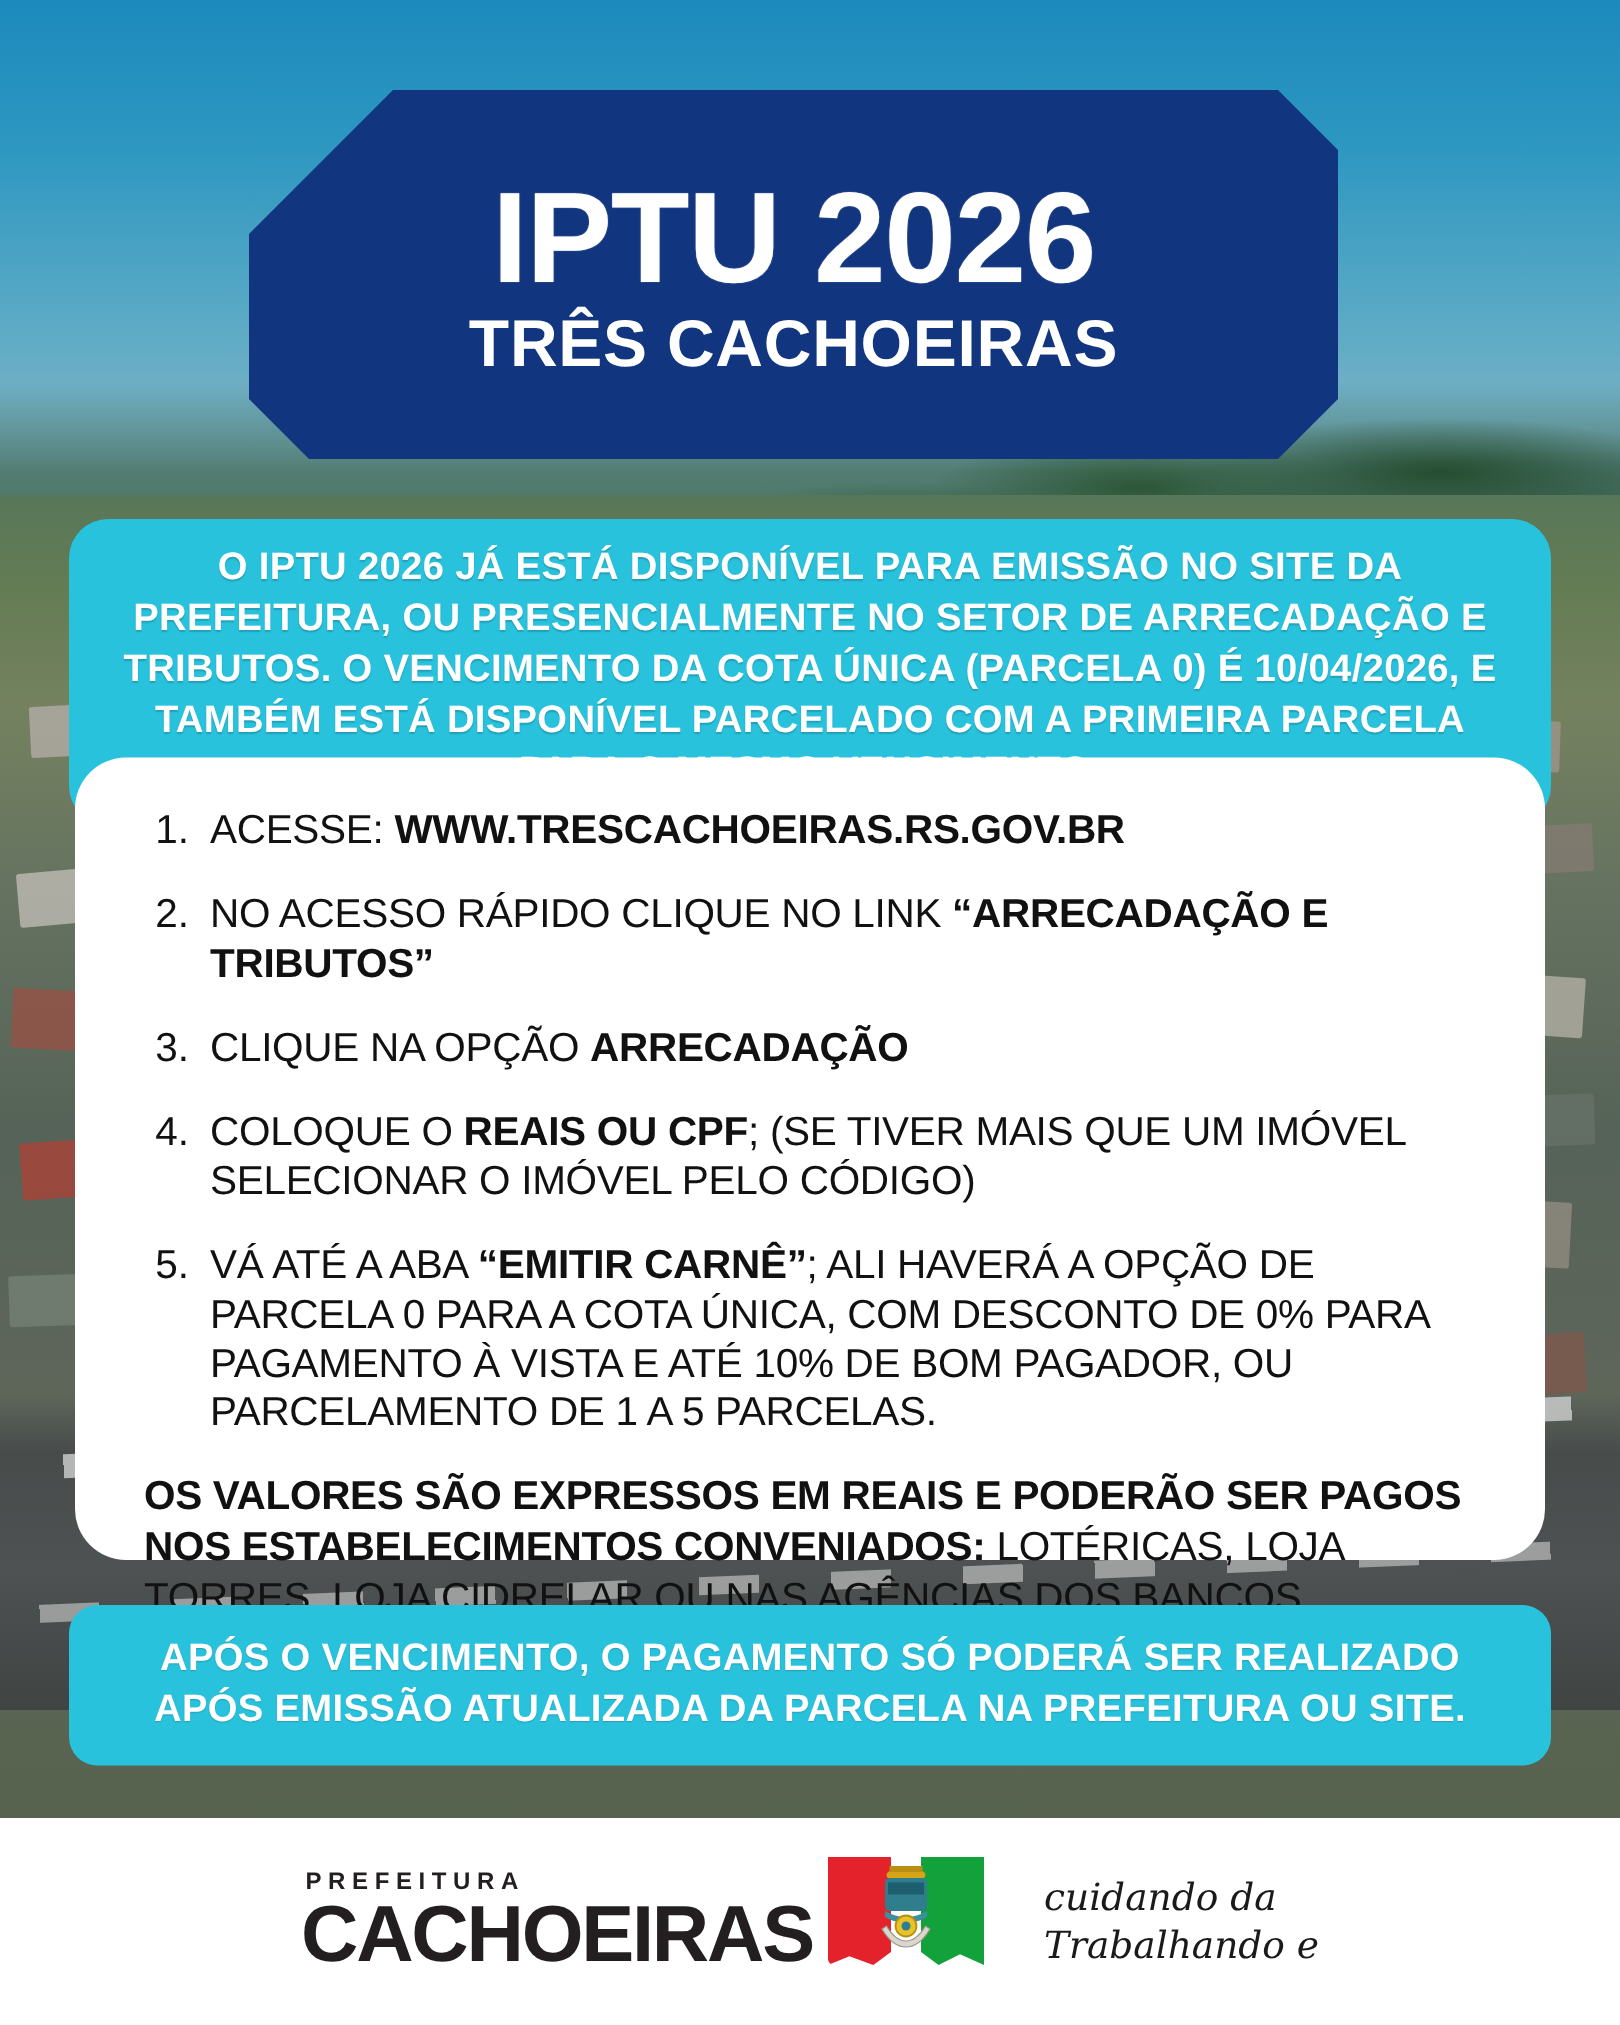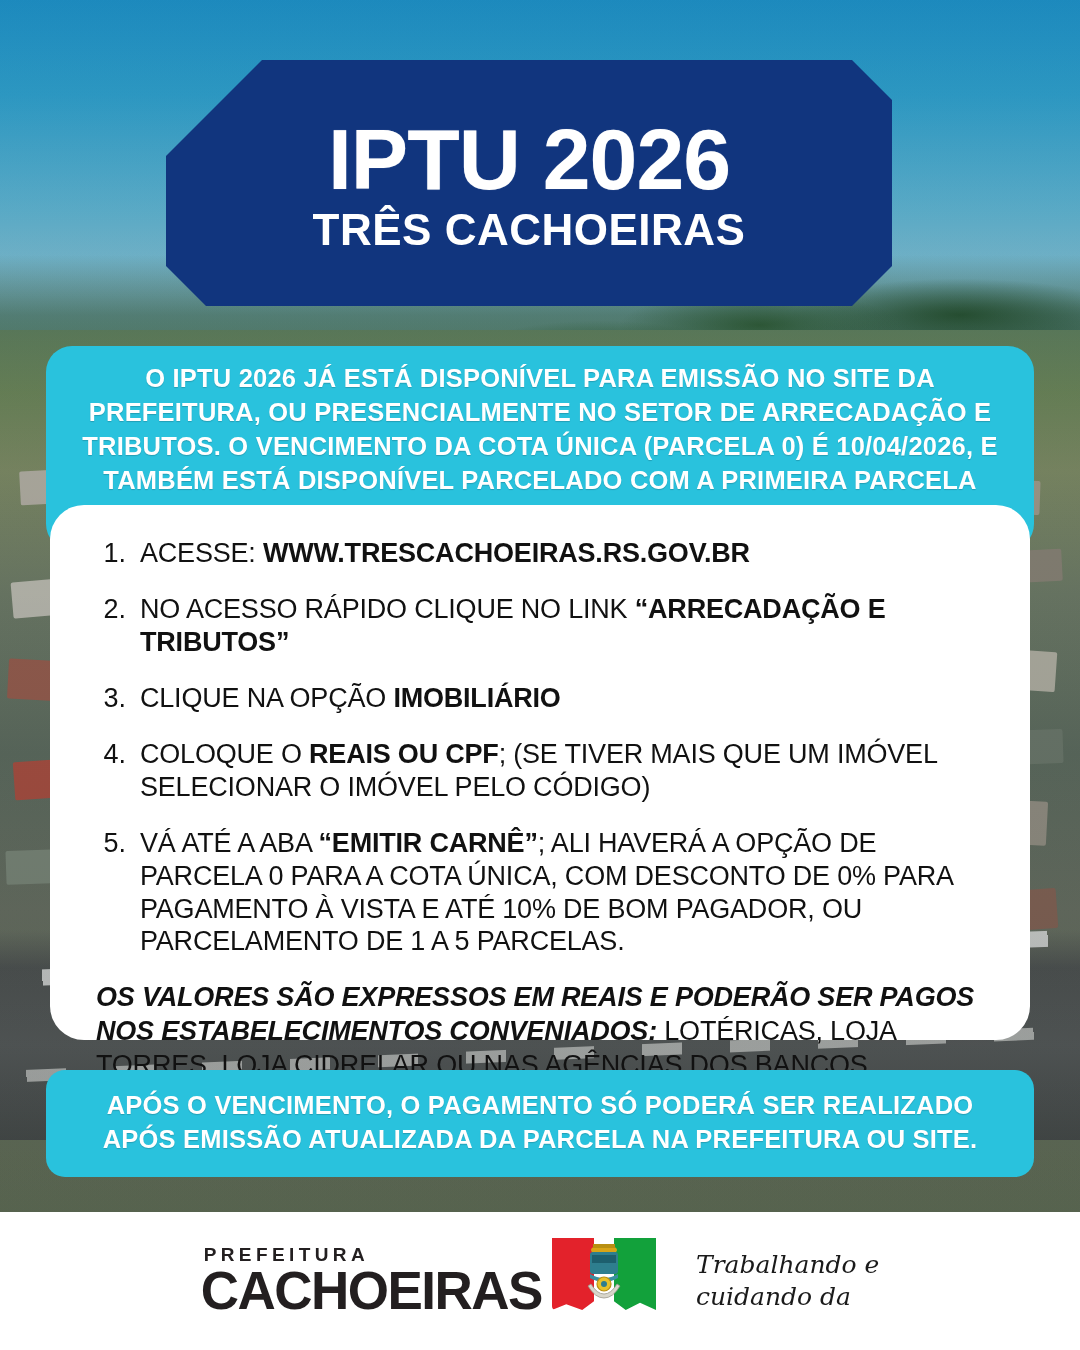--- a/index.html
+++ b/index.html
@@ -131,31 +131,31 @@
   }
   .step-body {
     font-size:27px; color:#111; line-height:1.22; letter-spacing:-.2px;
     font-family:"Liberation Sans", sans-serif;
   }
   .step-body b { font-weight:bold; }
   .note {
     font-size:27px; color:#111; line-height:1.25; letter-spacing:-.2px;
     margin-top:4px; padding-left:2px;
   }
-  .note b { font-weight:bold;font-style:italic; }
+  .note b { font-weight:bold; }
 
   
   .footer {
     position:absolute; left:0; top:1212px; width:1080px; height:138px;
     background:#ffffff; display:flex; align-items:center; justify-content:center; gap:34px;
   }
   .logo-wrap { display:flex; align-items:center; gap:0px; }
   .logo-text { display:flex; flex-direction:column; line-height:1; }
   .logo-pref {
-    font-size:19px; letter-spacing:4.4px; color:#231f20; font-weight:bold;
+    font-size:16px; letter-spacing:4.4px; color:#231f20; font-weight:bold;
     padding-left:3px; margin-bottom:2px;
   }
   .logo-tres {
     font-size:47px; font-weight:bold; color:#231f20; letter-spacing:-1px; line-height:.92;
   }
   .logo-cach {
     font-size:53px; font-weight:bold; color:#231f20; letter-spacing:-1.5px; line-height:.96;
   }
   .logo-flag { position:relative; width:104px; height:72px; margin:0 6px 14px 10px; }
   .flag-red {
@@ -230,21 +230,21 @@
         <span class="step-body"><span>ACESSE: </span><b>WWW.TRESCACHOEIRAS.RS.GOV.BR</b><span></span></span>
       </li>
 
       <li class="step">
         <span class="step-num">2.</span>
         <span class="step-body"><span>NO ACESSO RÁPIDO CLIQUE NO LINK </span><b>“ARRECADAÇÃO E TRIBUTOS”</b><span></span></span>
       </li>
 
       <li class="step">
         <span class="step-num">3.</span>
-        <span class="step-body"><span>CLIQUE NA OPÇÃO </span><b>IMOBILIÁRIO</b><span></span></span>
+        <span class="step-body"><span>CLIQUE NA OPÇÃO </span><b>ARRECADAÇÃO</b><span></span></span>
       </li>
 
       <li class="step">
         <span class="step-num">4.</span>
         <span class="step-body"><span>COLOQUE O </span><b>REAIS OU CPF</b><span>; (SE TIVER MAIS QUE UM IMÓVEL SELECIONAR O IMÓVEL PELO CÓDIGO)</span></span>
       </li>
 
       <li class="step">
         <span class="step-num">5.</span>
         <span class="step-body"><span>VÁ ATÉ A ABA </span><b>“EMITIR CARNÊ”</b><span>; ALI HAVERÁ A OPÇÃO DE PARCELA 0 PARA A COTA ÚNICA, COM DESCONTO DE 0% PARA PAGAMENTO À VISTA E ATÉ 10% DE BOM PAGADOR, OU PARCELAMENTO DE 1 A 5 PARCELAS.</span></span>
@@ -271,18 +271,18 @@
           <rect x="7" y="15" width="24" height="8" fill="#1d5f6e"></rect>
           <path d="M5 34 Q19 42 33 34 L33 38 Q19 46 5 38 Z" fill="#3a8fa0"></path>
           <circle cx="19" cy="44" r="7" fill="#e8c229" stroke="#b88f12" stroke-width="1.2"></circle>
           <circle cx="19" cy="44" r="3" fill="#2e7e8e"></circle>
           <path d="M3 46 Q10 58 19 58 Q28 58 35 46 L32 44 Q26 54 19 54 Q12 54 6 44 Z" fill="#d9d6cb" stroke="#9b9789" stroke-width=".8"></path>
           <path d="M8 8 L30 8 L30 4 L8 4 Z" fill="#b88f12"></path>
         </svg>
       </div>
     </div>
     <div class="tagline">
+      <div>cuidando da</div>
       <div>Trabalhando e</div>
-      <div>cuidando da</div>
     </div>
   </div>
 
 </div>
 
 </body></html>

